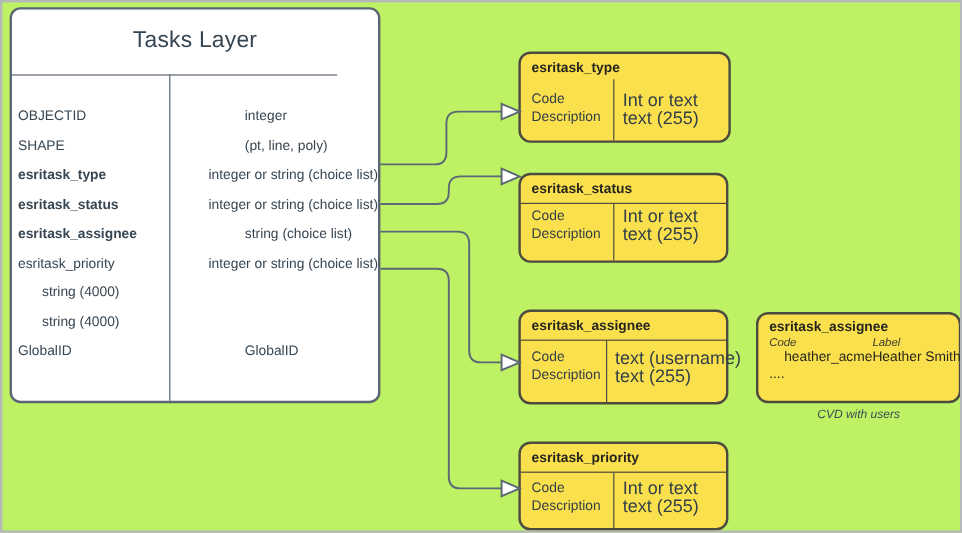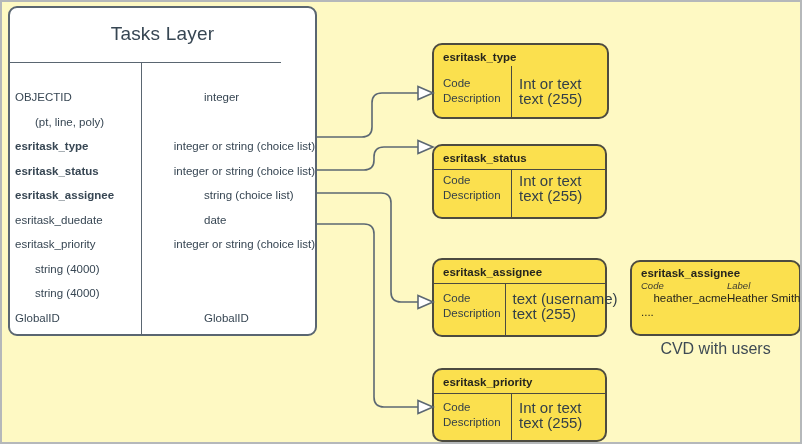--- a/index.html
+++ b/index.html
@@ -4,21 +4,21 @@
 <style>
   html,body{margin:0;padding:0;}
   body{
     font-family:"Liberation Sans",sans-serif;
     background:#fff;
     -webkit-font-smoothing:antialiased;
   }
   .page{
     position:relative;
     width:802px;height:444px;
-    background:#fef9c3;
+    background:#bef264;
     border:2px solid #b5b8ba;
     box-sizing:border-box;
     overflow:hidden;
   }
   
   .tasks-box{
     position:absolute;left:6px;top:4px;width:309px;height:330px;
     background:#fff;border:2px solid #5a6671;border-radius:9px;
     box-sizing:border-box;color:#374653;
   }
@@ -63,57 +63,54 @@
     background:#fbe04e;border:2px solid #4c4b40;border-radius:10px;
     box-sizing:border-box;color:#26251d;padding:5px 6px 0 9px;
   }
   .cvd-title{font-size:11.5px;font-weight:bold;white-space:nowrap;}
   .cvd-headers{display:flex;font-size:9.5px;font-style:italic;color:#3b3a30;margin-top:1px;}
   .cvd-row{display:flex;font-size:11.5px;line-height:14.5px;white-space:nowrap;text-align:right;}
   .cvd-c1{width:86px;flex:none;}
   .cvd-more{font-size:11.5px;line-height:13px;}
   .cvd-caption{
     position:absolute;left:628px;top:338px;width:171px;text-align:center;
-    font-size:16px;color:#3e4a54;
+    font-size:10px;font-style:italic;color:#3e4a54;
   }
   
   .wires{position:absolute;left:0;top:0;pointer-events:none;}
 </style>
 </head>
 <body>
 
 <div class="page">
 
   <div class="tasks-box">
     <div class="tasks-title">Tasks Layer</div>
     <div class="tasks-hdiv"></div>
     <div class="tasks-vdiv"></div>
     <div class="tasks-rows">
       <div class="trow">
         <div class="fname">OBJECTID</div>
         <div class="ftype">integer</div>
       </div>
       <div class="trow">
+        <div class="fname">SHAPE</div>
         <div class="ftype">(pt, line, poly)</div>
       </div>
       <div class="trow bold">
         <div class="fname">esritask_type</div>
         <div class="ftype">integer or string (choice list)</div>
       </div>
       <div class="trow bold">
         <div class="fname">esritask_status</div>
         <div class="ftype">integer or string (choice list)</div>
       </div>
       <div class="trow bold">
         <div class="fname">esritask_assignee</div>
         <div class="ftype">string (choice list)</div>
-      </div>
-      <div class="trow">
-        <div class="fname">esritask_duedate</div>
-        <div class="ftype">date</div>
       </div>
       <div class="trow">
         <div class="fname">esritask_priority</div>
         <div class="ftype">integer or string (choice list)</div>
       </div>
       <div class="trow">
         <div class="ftype">string (4000)</div>
       </div>
       <div class="trow">
         <div class="ftype">string (4000)</div>

